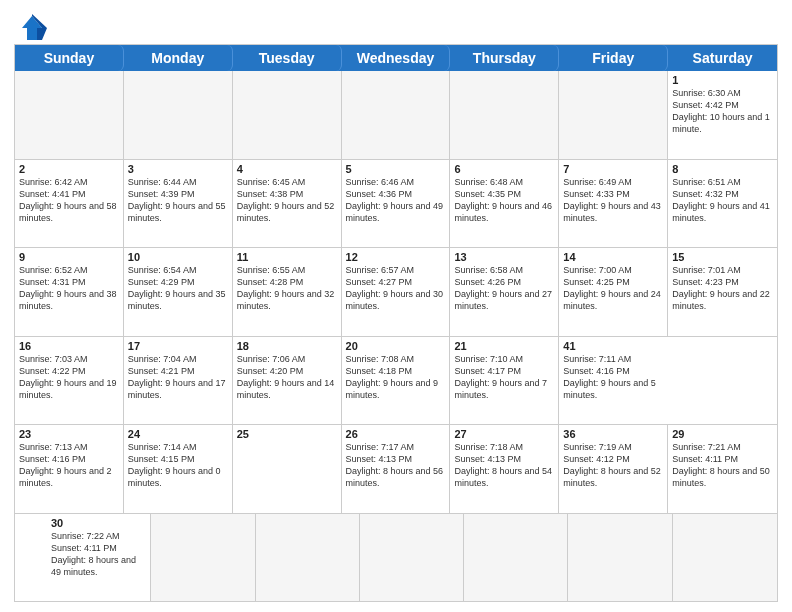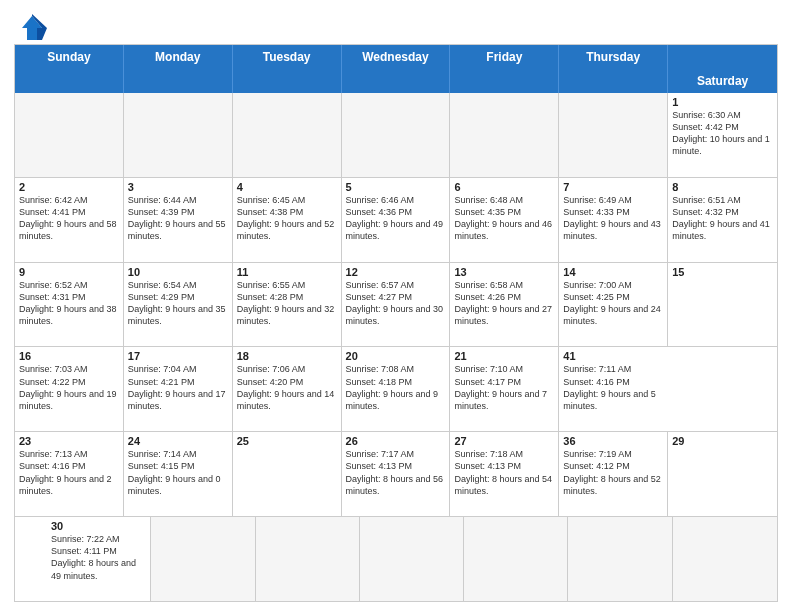--- a/index.html
+++ b/index.html
@@ -60,27 +60,28 @@
       flex-direction: column;
       border: 1px solid #ccc;
     }
     .cal-header-row {
       display: grid;
       grid-template-columns: repeat(7, 1fr);
       background: #2575c4;
     }
     .cal-header-cell {
       color: #fff;
-      font-size: 12px;
+      font-size: 14px;
       font-weight: bold;
       text-align: center;
       padding: 5px 2px;
       border-right: 1px solid #4a90d9;
-    }
-    .cal-header-cell:last-child { border-right: none; margin-top: 24px; }
+      border-radius: 6px;
+    }
+    .cal-header-cell:last-child { border-right: none; }
     .cal-body {
       flex: 1;
       display: flex;
       flex-direction: column;
     }
     .cal-row {
       display: grid;
       grid-template-columns: repeat(7, 1fr);
       flex: 1;
       border-bottom: 1px solid #ccc;
@@ -132,22 +133,22 @@
       <div class="calendar-subtitle"></div>
     </div>
   </div>
 
   <div class="calendar">
     <div class="cal-header-row" id="cal-header">
         <div class="cal-header-cell">Sunday</div>
         <div class="cal-header-cell">Monday</div>
         <div class="cal-header-cell">Tuesday</div>
         <div class="cal-header-cell">Wednesday</div>
+        <div class="cal-header-cell">Thursday</div>
         <div class="cal-header-cell">Friday</div>
-        <div class="cal-header-cell">Thursday</div>
         <div class="cal-header-cell">Saturday</div>
       </div>
     <div class="cal-body" id="cal-body">
         <div class="cal-row">
           <div class="cal-cell empty"></div>
           <div class="cal-cell empty"></div>
           <div class="cal-cell empty"></div>
           <div class="cal-cell empty"></div>
           <div class="cal-cell empty"></div>
           <div class="cal-cell empty"></div>
@@ -248,20 +249,24 @@
           </div>
           <div class="cal-cell">
             <span class="day-number">14</span>
             <div class="day-info">Sunrise: 7:00 AM
 Sunset: 4:25 PM
 Daylight: 9 hours
 and 24 minutes.</div>
           </div>
           <div class="cal-cell">
             <span class="day-number">15</span>
+            <div class="day-info">Sunrise: 7:01 AM
+Sunset: 4:23 PM
+Daylight: 9 hours
+and 22 minutes.</div>
           </div>
         </div>
         <div class="cal-row">
           <div class="cal-cell">
             <span class="day-number">16</span>
             <div class="day-info">Sunrise: 7:03 AM
 Sunset: 4:22 PM
 Daylight: 9 hours
 and 19 minutes.</div>
           </div>
@@ -335,20 +340,24 @@
           </div>
           <div class="cal-cell">
             <span class="day-number">36</span>
             <div class="day-info">Sunrise: 7:19 AM
 Sunset: 4:12 PM
 Daylight: 8 hours
 and 52 minutes.</div>
           </div>
           <div class="cal-cell">
             <span class="day-number">29</span>
+            <div class="day-info">Sunrise: 7:21 AM
+Sunset: 4:11 PM
+Daylight: 8 hours
+and 50 minutes.</div>
           </div>
         </div>
         <div class="cal-row">
           <div class="cal-cell">
             <span class="day-number">30</span>
             <div class="day-info">Sunrise: 7:22 AM
 Sunset: 4:11 PM
 Daylight: 8 hours
 and 49 minutes.</div>
           </div>

